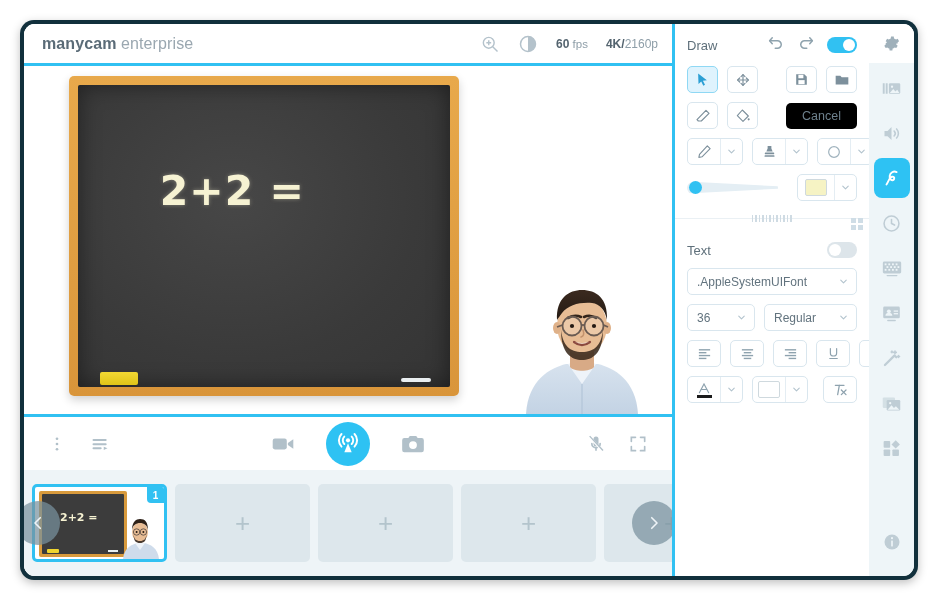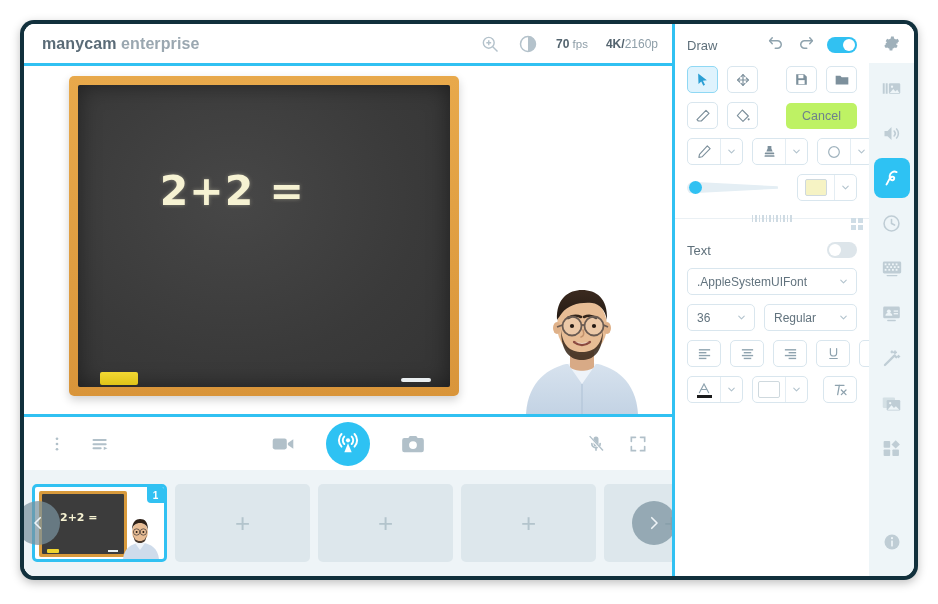--- a/index.html
+++ b/index.html
@@ -43,21 +43,21 @@
   #titlebar {
     height: 39px;
     display: flex;
     align-items: center;
     padding: 0 14px 0 18px;
     background: #ffffff;
     flex: none;
   }
   #brand { font-size: 16px; letter-spacing: .1px; color: #9aa7b0; }
   #brand b { color: #5a6b77; font-weight: 700; }
-  #brand .light { color: #9aa7b0; font-weight: 700; }
+  #brand .light { color: #9aa7b0; font-weight: 400; }
   #titlebar-right {
     margin-left: auto;
     display: flex;
     align-items: center;
     gap: 18px;
   }
   .tb-icon { width: 20px; height: 20px; color: #b4c2cb; display: block; }
   #fps { font-size: 11.5px; color: #8e9ea8; }
   #fps b { color: #54646f; font-weight: 700; font-size: 12px; }
   #res { font-size: 12px; color: #8e9ea8; }
@@ -305,21 +305,21 @@
     display: flex; align-items: center; justify-content: center;
     cursor: pointer;
     color: #7d909c;
     flex: none;
   }
   .btn.active { background: #dff3fd; border-color: #8fd8f4; }
   .btn.wide { width: 34px; }
 
   .cancel-btn {
     margin-left: auto;
-    background: #bef264;
+    background: #000000;
     border: none;
     border-radius: 5px;
     height: 26px;
     padding: 0 16px;
     color: #6e818d;
     font-size: 12.5px;
     font-family: "Liberation Sans", sans-serif;
     cursor: pointer;
   }
 
@@ -465,21 +465,21 @@
             <line x1="10.5" y1="7.6" x2="10.5" y2="13.4"></line>
                 <line x1="7.6" y1="10.5" x2="13.4" y2="10.5"></line>
           </svg>
         </span>
         <span>
           <svg class="tb-icon" viewBox="0 0 24 24">
             <path d="M12 3a9 9 0 100 18 9 9 0 000-18z" fill="none" stroke="currentColor" stroke-width="1.8"></path>
             <path d="M12 3a9 9 0 010 18z" fill="currentColor"></path>
           </svg>
         </span>
-        <span id="fps"><b>70</b> <span>fps</span></span>
+        <span id="fps"><b>60</b> <span>fps</span></span>
         <span id="res"><b>4K/</b><span>2160p</span></span>
       </div>
     </div>
 
     <div id="preview-wrap">
       <div id="preview">
         <div id="board">
           <div id="board-inner">
             <div id="board-eq">2+2 =</div>
             <div id="sponge"></div>

